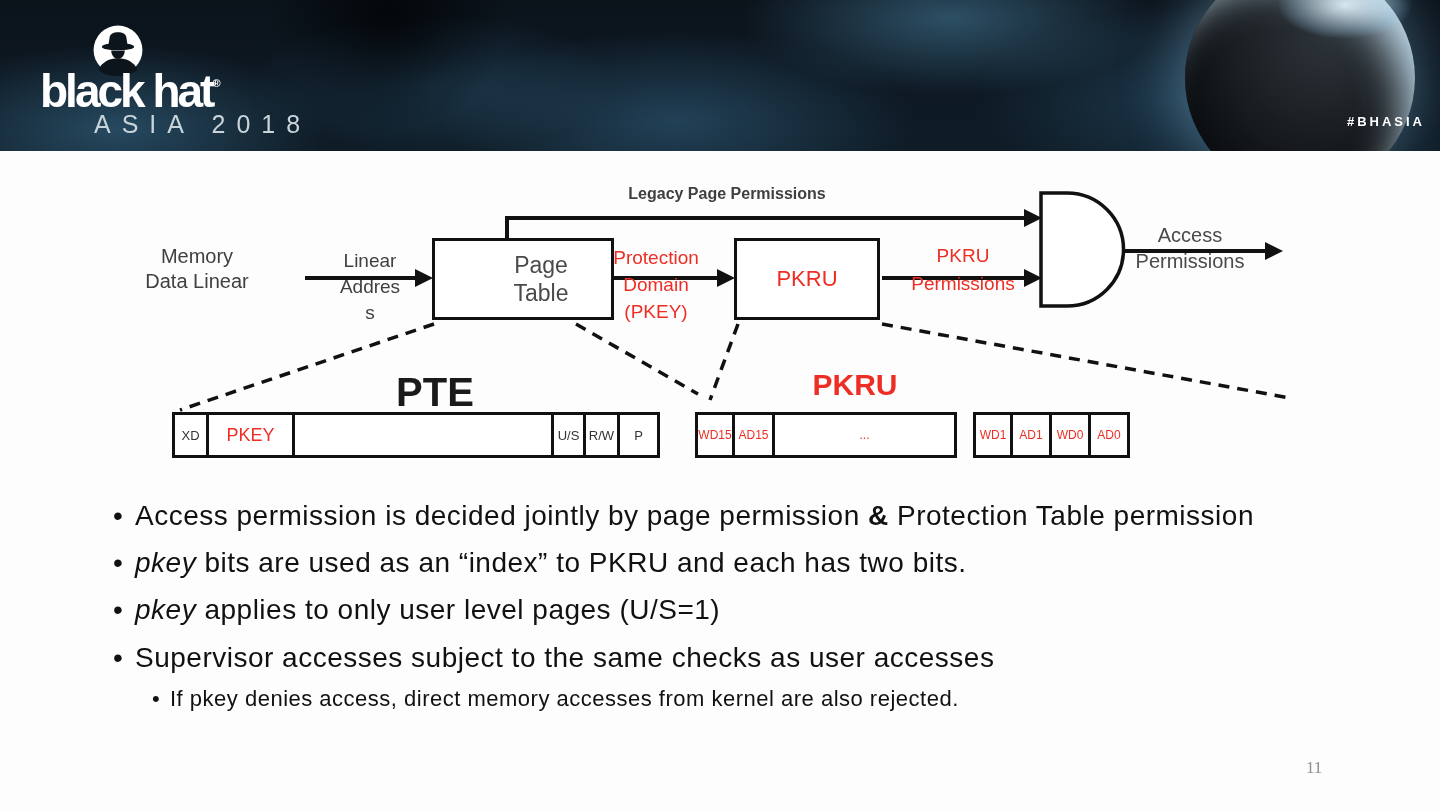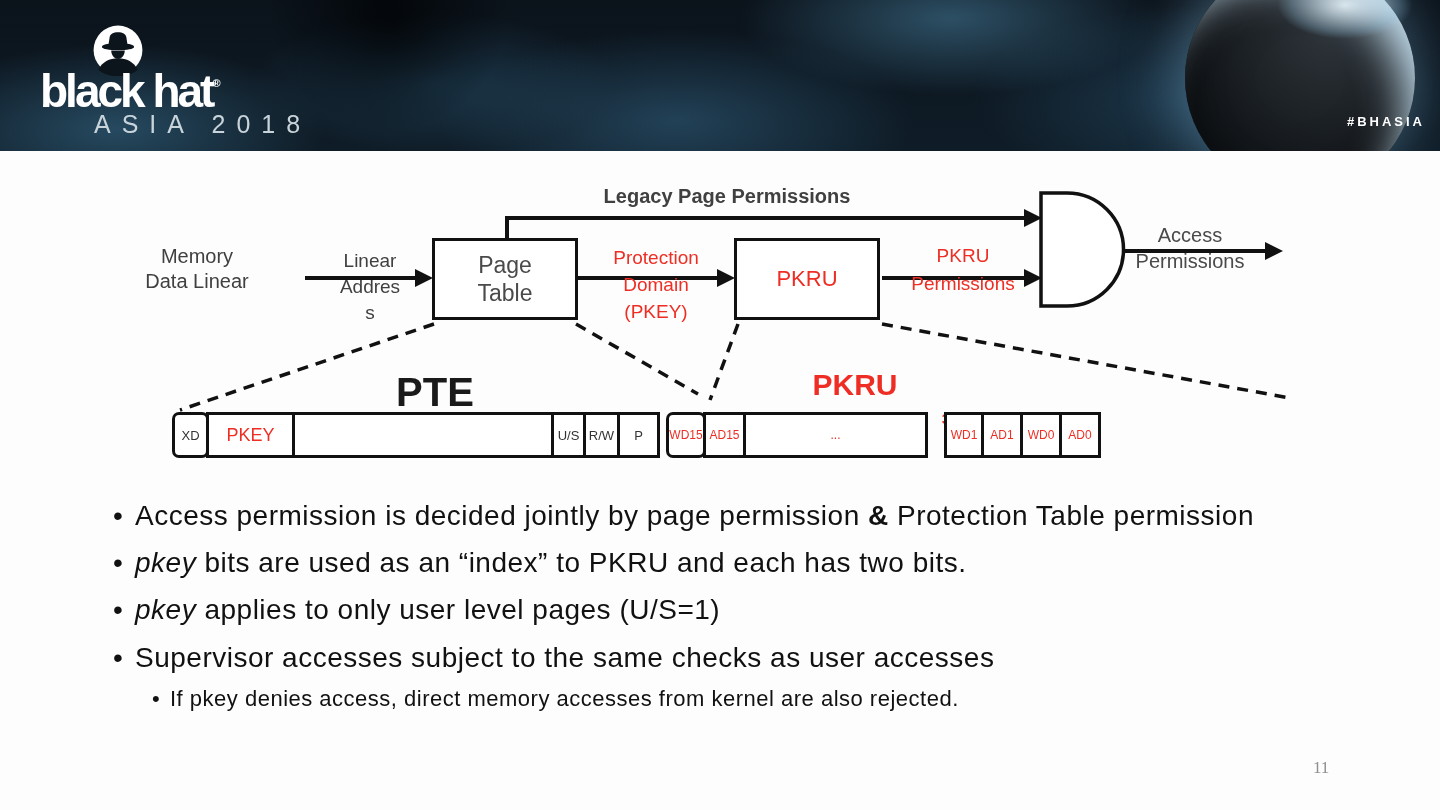--- a/index.html
+++ b/index.html
@@ -46,52 +46,52 @@
   .asia{
     position:absolute;left:54px;top:88px;color:#c9d3da;
     font-size:25px;font-weight:400;letter-spacing:11px;white-space:nowrap;
   }
   
   .diagram{position:absolute;left:120px;top:172px;width:1180px;height:290px;}
   .diagram svg{position:absolute;left:0;top:0;}
   .dlabel{position:absolute;transform:translateX(-50%);text-align:center;white-space:nowrap;}
   .gray{color:#4a4a4a;}
   .red{color:#ee2e24;}
-  .legacy{left:607px;top:13px;font-size:20px;font-weight:600;color:#404040;}
+  .legacy{left:607px;top:13px;font-size:16px;font-weight:600;color:#404040;}
   .memory{left:77px;top:72px;font-size:20px;line-height:25px;color:#404040;font-weight:500;}
   .linear{left:250px;top:76px;font-size:19px;line-height:26px;color:#404040;font-weight:500;}
   .protection{left:536px;top:72px;font-size:19px;line-height:27px;font-weight:500;}
   .pkruperm{left:843px;top:70px;font-size:19px;line-height:28px;font-weight:500;}
   .access{left:1070px;top:50px;font-size:20px;line-height:26px;font-weight:500;}
   .dbox{
     position:absolute;background:#fff;border:3px solid #111;
     display:flex;align-items:center;justify-content:center;text-align:center;
   }
-  .ptbox{left:312px;top:66px;width:140px;height:76px;font-size:23px;line-height:28px;color:#4a4a4a;}
+  .ptbox{left:312px;top:66px;width:140px;height:76px;font-size:23px;line-height:28px;color:#4a4a4a;padding-left:36px;}
   .pkrubox{left:614px;top:66px;width:140px;height:76px;font-size:22px;font-weight:500;}
   .regtitle{position:absolute;transform:translateX(-50%);white-space:nowrap;}
   .pte-title{left:315px;top:198px;font-size:40px;font-weight:600;color:#1a1a1a;}
   .pkru-title{left:735px;top:196px;font-size:30px;font-weight:bold;}
   .bitnum{position:absolute;transform:translateX(-50%);font-size:15px;font-weight:bold;margin-top:16px;}
   .bitrow{position:absolute;top:240px;height:46px;display:flex;}
   .pte-row{left:52px;}
-  .pkru-row{left:546px;}
+  .pkru-row{left:575px;}
   .cell{
     box-sizing:border-box;border:3px solid #111;background:#fff;margin-left:-3px;
     display:flex;align-items:center;justify-content:center;white-space:nowrap;
   }
-  .cell:first-child{margin-left:0;border-radius:7px;}
+  .cell:first-child{margin-left:0;}
   .cs{font-size:13px;color:#333;}
   .pkey-cell{font-size:18px;font-weight:500;}
   .cr{font-size:12px;font-weight:500;}
   
   .bullet{position:absolute;left:113px;padding-left:22px;font-size:28px;letter-spacing:0.5px;color:#111;white-space:nowrap;}
   .bullet::before{content:"\2022";position:absolute;left:0;top:0;}
   .sub{left:152px;font-size:22px;padding-left:18px;}
-  .pagenum{position:absolute;left:1306px;top:758px;font-size:17px;color:#8f8f8f;font-family:"Liberation Serif",serif;margin-left:7px;}
+  .pagenum{position:absolute;left:1306px;top:758px;font-size:17px;color:#8f8f8f;font-family:"Liberation Serif",serif;}
 </style>
 </head>
 <body>
 
 <div class="header">
   <div class="moon"></div>
   <div class="moon-flare"></div>
   <div class="logo">
     <svg class="logo-icon" viewBox="0 0 100 100">
       <circle cx="50" cy="50" r="47" fill="#ffffff"></circle>

